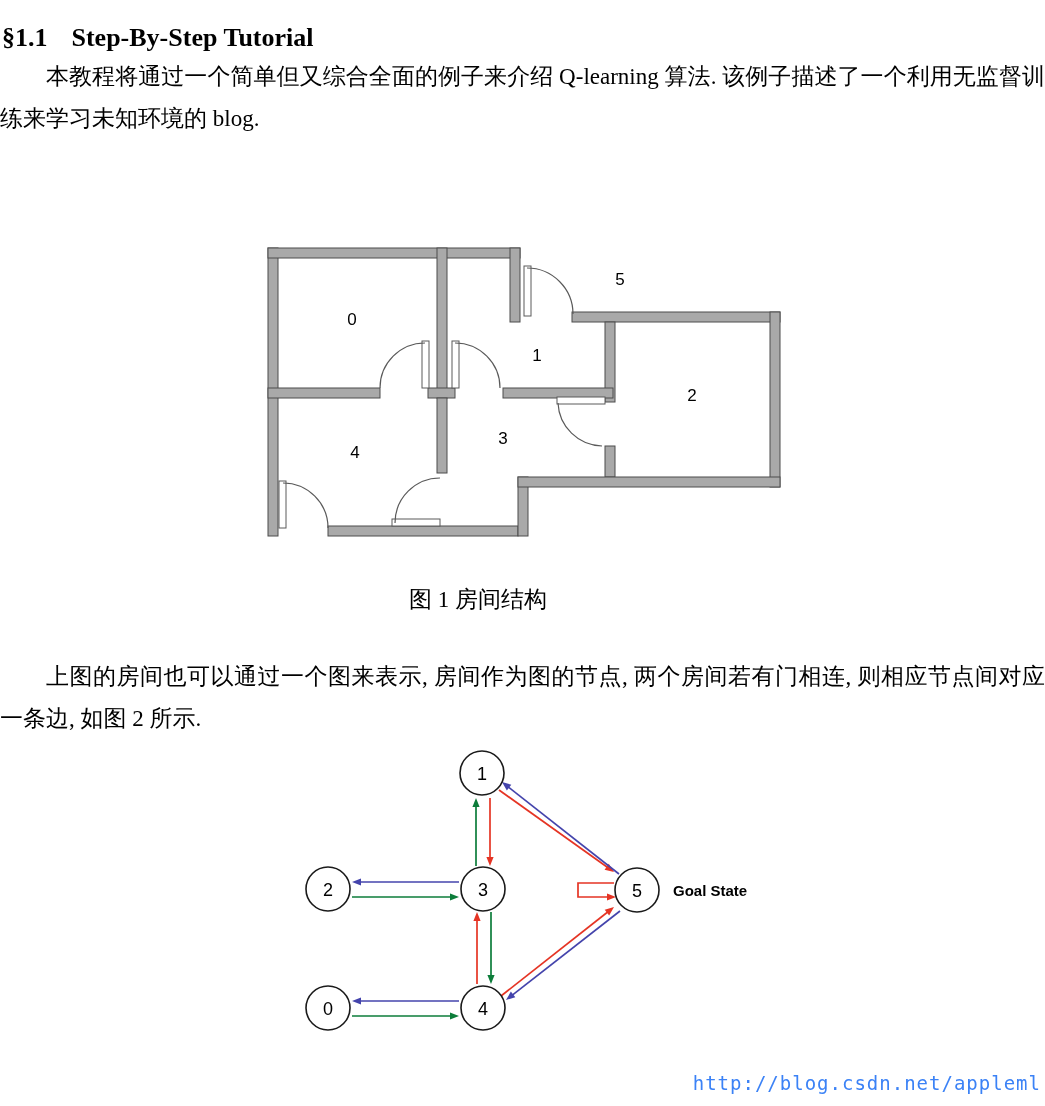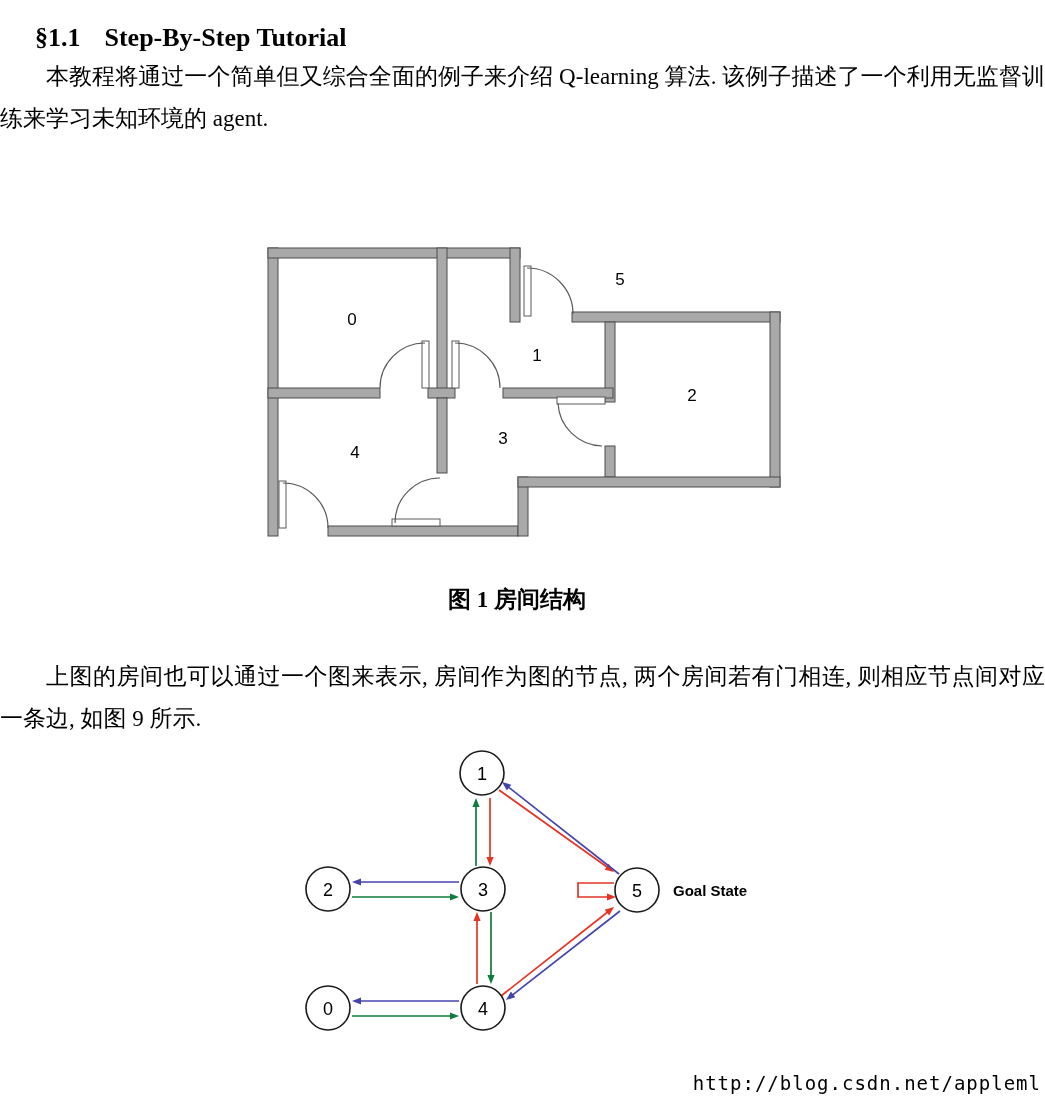--- a/index.html
+++ b/index.html
@@ -1,56 +1,56 @@
 <!DOCTYPE html>
 <html><head>
 <meta charset="utf-8">
 <style>
   html,body{margin:0;padding:0;background:#ffffff;}
   body{font-family:"Liberation Serif","DejaVu Serif",serif;color:#000;}
   #page{position:relative;width:1045px;height:1106px;background:#fff;overflow:hidden;}
 
   .heading{position:absolute;left:2px;top:6px;font-size:26px;font-weight:bold;
-           font-family:"Liberation Serif","DejaVu Serif",serif;margin-left:33px;}
+           font-family:"Liberation Serif","DejaVu Serif",serif;}
   .heading .secnum{margin-right:24px;}
 
   p.body-par{position:absolute;left:0;width:1045px;margin:0;
              font-size:23px;line-height:42px;text-align:justify;text-align-last:left;
              text-indent:46px;}
   #par1{top:56px;}
   #par2{top:147px;}
   #par3{top:656px;}
 
   .figure-svg{position:absolute;left:0;}
   #fig1-svg{top:240px;width:1045px;height:305px;}
   #fig2-svg{top:745px;width:1045px;height:300px;}
 
   .caption{position:absolute;font-size:23px;white-space:nowrap;}
-  #cap1{left:448px;top:584px;font-weight:bold;}
+  #cap1{left:409px;top:584px;}
   #cap2{left:381px;top:1068px;}
 
   #watermark{position:absolute;right:4px;top:1072px;font-size:19px;letter-spacing:1px;
-             color:#000000;font-family:"DejaVu Sans Mono","Liberation Mono",monospace;}
+             color:#3b82f6;font-family:"DejaVu Sans Mono","Liberation Mono",monospace;}
 
   .wall{fill:#a9a9a9;stroke:#4d4d4d;stroke-width:1;}
   .leaf{fill:#ffffff;stroke:#5a5a5a;stroke-width:1;}
   .arc{fill:none;stroke:#5a5a5a;stroke-width:1.2;}
   .room-num{font-family:"Liberation Sans","DejaVu Sans",sans-serif;font-size:17px;fill:#000;text-anchor:middle;}
   .node-circle{fill:#ffffff;stroke:#1a1a1a;stroke-width:1.6;}
   .node-num{font-family:"Liberation Sans","DejaVu Sans",sans-serif;font-size:18px;fill:#000;text-anchor:middle;}
   .goal-label{font-family:"Liberation Sans","DejaVu Sans",sans-serif;font-size:15px;font-weight:bold;fill:#000;}
 </style>
 </head>
 <body>
 
 <div id="page">
 
   <h1 class="heading"><span class="secnum">§1.1</span><span>Step-By-Step Tutorial</span></h1>
 
-  <p id="par1" class="body-par">本教程将通过一个简单但又综合全面的例子来介绍 Q-learning 算法. 该例子描述了一个利用无监督训练来学习未知环境的 agent.</p>
+  <p id="par1" class="body-par">本教程将通过一个简单但又综合全面的例子来介绍 Q-learning 算法. 该例子描述了一个利用无监督训练来学习未知环境的 blog.</p>
 
   <svg id="fig1-svg" class="figure-svg" viewBox="0 240 1045 305">
     <g>
       <rect class="wall" x="268" y="248" width="10" height="288"></rect>
       <rect class="wall" x="268" y="248" width="252" height="10"></rect>
       <rect class="wall" x="437" y="248" width="10" height="150"></rect>
       <rect class="wall" x="510" y="248" width="10" height="74"></rect>
       <rect class="wall" x="572" y="312" width="208" height="10"></rect>
       <rect class="wall" x="770" y="312" width="10" height="175"></rect>
       <rect class="wall" x="605" y="322" width="10" height="80"></rect>
@@ -82,21 +82,21 @@
       <text class="room-num" x="537" y="361">1</text>
       <text class="room-num" x="692" y="401">2</text>
       <text class="room-num" x="503" y="444">3</text>
       <text class="room-num" x="355" y="458">4</text>
       <text class="room-num" x="620" y="285">5</text>
     </g>
   </svg>
 
   <div id="cap1" class="caption">图 1  房间结构</div>
 
-  <p id="par3" class="body-par">上图的房间也可以通过一个图来表示, 房间作为图的节点, 两个房间若有门相连, 则相应节点间对应一条边, 如图 9 所示.</p>
+  <p id="par3" class="body-par">上图的房间也可以通过一个图来表示, 房间作为图的节点, 两个房间若有门相连, 则相应节点间对应一条边, 如图 2 所示.</p>
 
   <svg id="fig2-svg" class="figure-svg" viewBox="0 745 1045 300">
     <g id="edges-layer">
         <line x1="476" y1="866" x2="476" y2="804" stroke="#0c7d3a" stroke-width="1.7"></line>
         <polygon points="476,798 479.6,807 472.4,807" fill="#0c7d3a"></polygon>
         <line x1="490" y1="798" x2="490" y2="860" stroke="#e53424" stroke-width="1.7"></line>
         <polygon points="490,866 486.4,857 493.6,857" fill="#e53424"></polygon>
         <line x1="459" y1="882" x2="358" y2="882" stroke="#4444ac" stroke-width="1.7"></line>
         <polygon points="352,882 361,878.4 361,885.6" fill="#4444ac"></polygon>
         <line x1="352" y1="897" x2="453" y2="897" stroke="#0c7d3a" stroke-width="1.7"></line>

